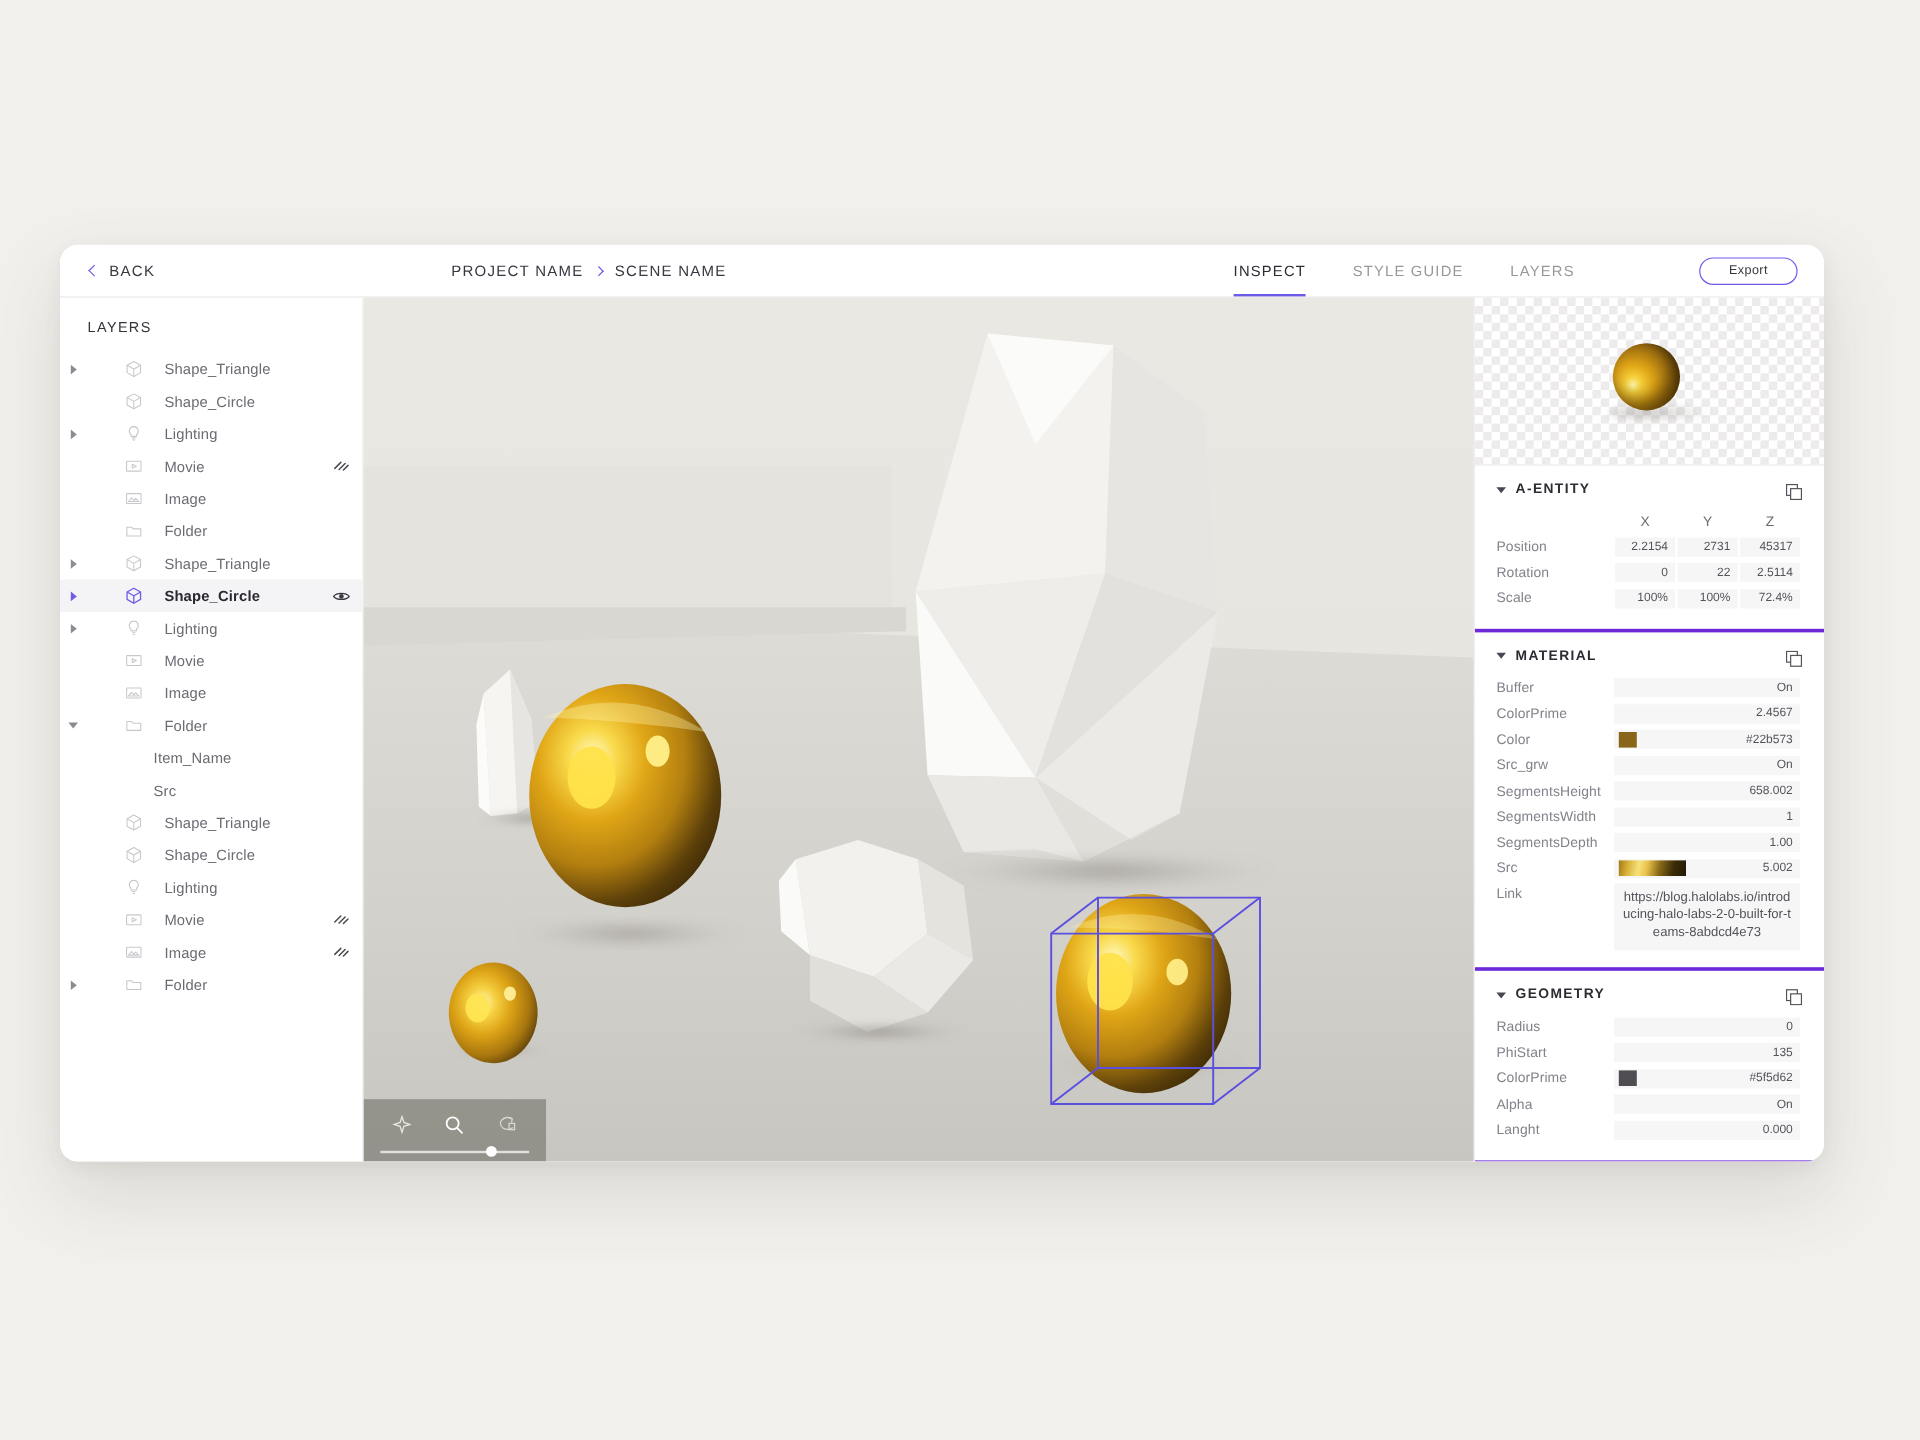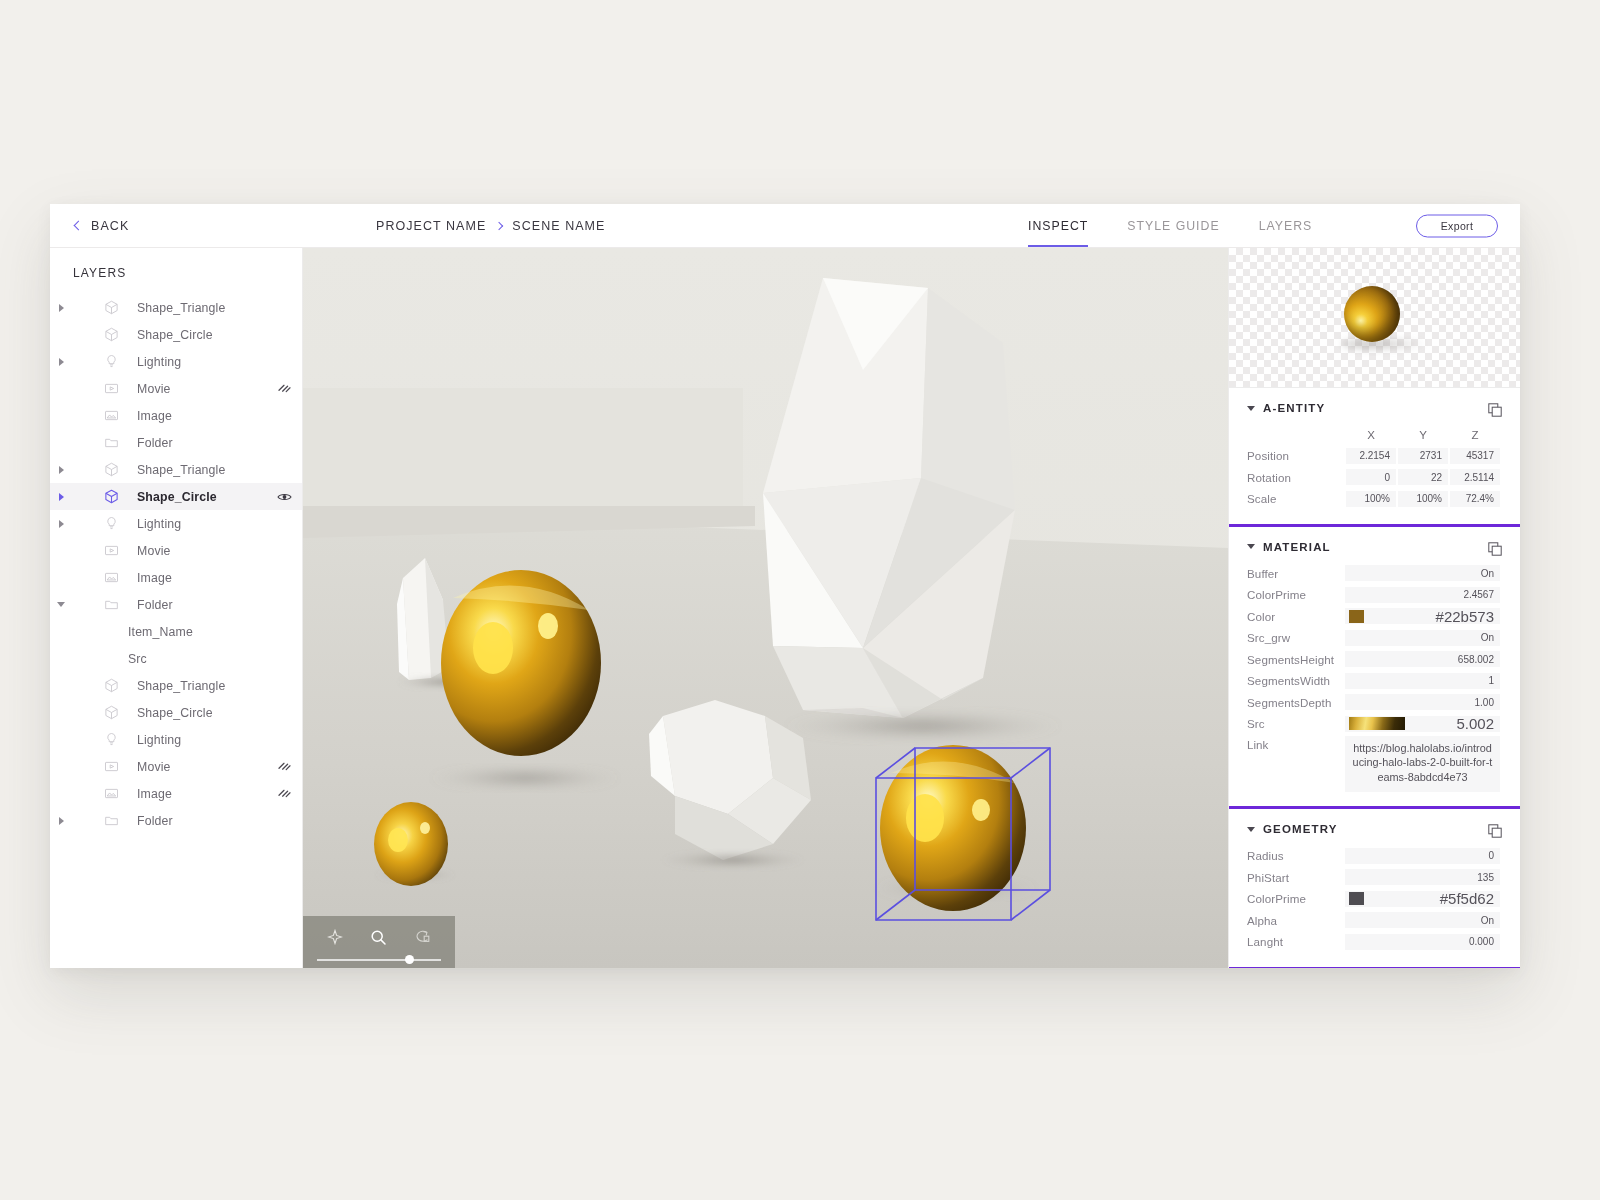--- a/index.html
+++ b/index.html
@@ -12,20 +12,21 @@
 
   
   #app-window {
     position: absolute;
     left: 50px; top: 204px;
     width: 1470px; height: 764px;
     background: #ffffff;
     box-shadow: 0 26px 60px rgba(90,85,80,0.16), 0 4px 14px rgba(90,85,80,0.07);
     display: flex; flex-direction: column;
     overflow: hidden;
+    border-radius: 15px;
   }
 
   
   #topbar {
     height: 44px; flex: 0 0 44px;
     background: #fff;
     border-bottom: 1px solid #eceaea;
     display: flex; align-items: center;
     position: relative;
   }
@@ -245,21 +246,21 @@
     display: flex; align-items: center; justify-content: space-between;
     padding-right: 6px;
   }
   .sw {
     width: 15px; height: 13px; margin-left: 4px; flex: 0 0 15px;
   }
   .sw-grad {
     width: 56px; height: 13px; margin-left: 4px; flex: 0 0 56px;
     background: linear-gradient(100deg,#a07a14 0%, #d9b03a 14%, #f6e27a 30%, #e8c24b 42%, #8a6a18 60%, #3b2c08 80%, #231a04 100%);
   }
-  .sw-val { font-size: 15px; color: #55525a; text-align: right; }
+  .sw-val { font-size: 10px; color: #55525a; text-align: right; }
   .link-row {
     display: flex; padding: 0 20px 0 18px; margin-top: 1px;
   }
   .link-lbl {
     width: 98px; flex: 0 0 98px;
     font-size: 11.6px; color: #84818a; padding-top: 2px;
   }
   .link-box {
     flex: 1 1 auto; background: #f6f6f7;
     font-size: 10.9px; color: #55525a; line-height: 14.5px;

